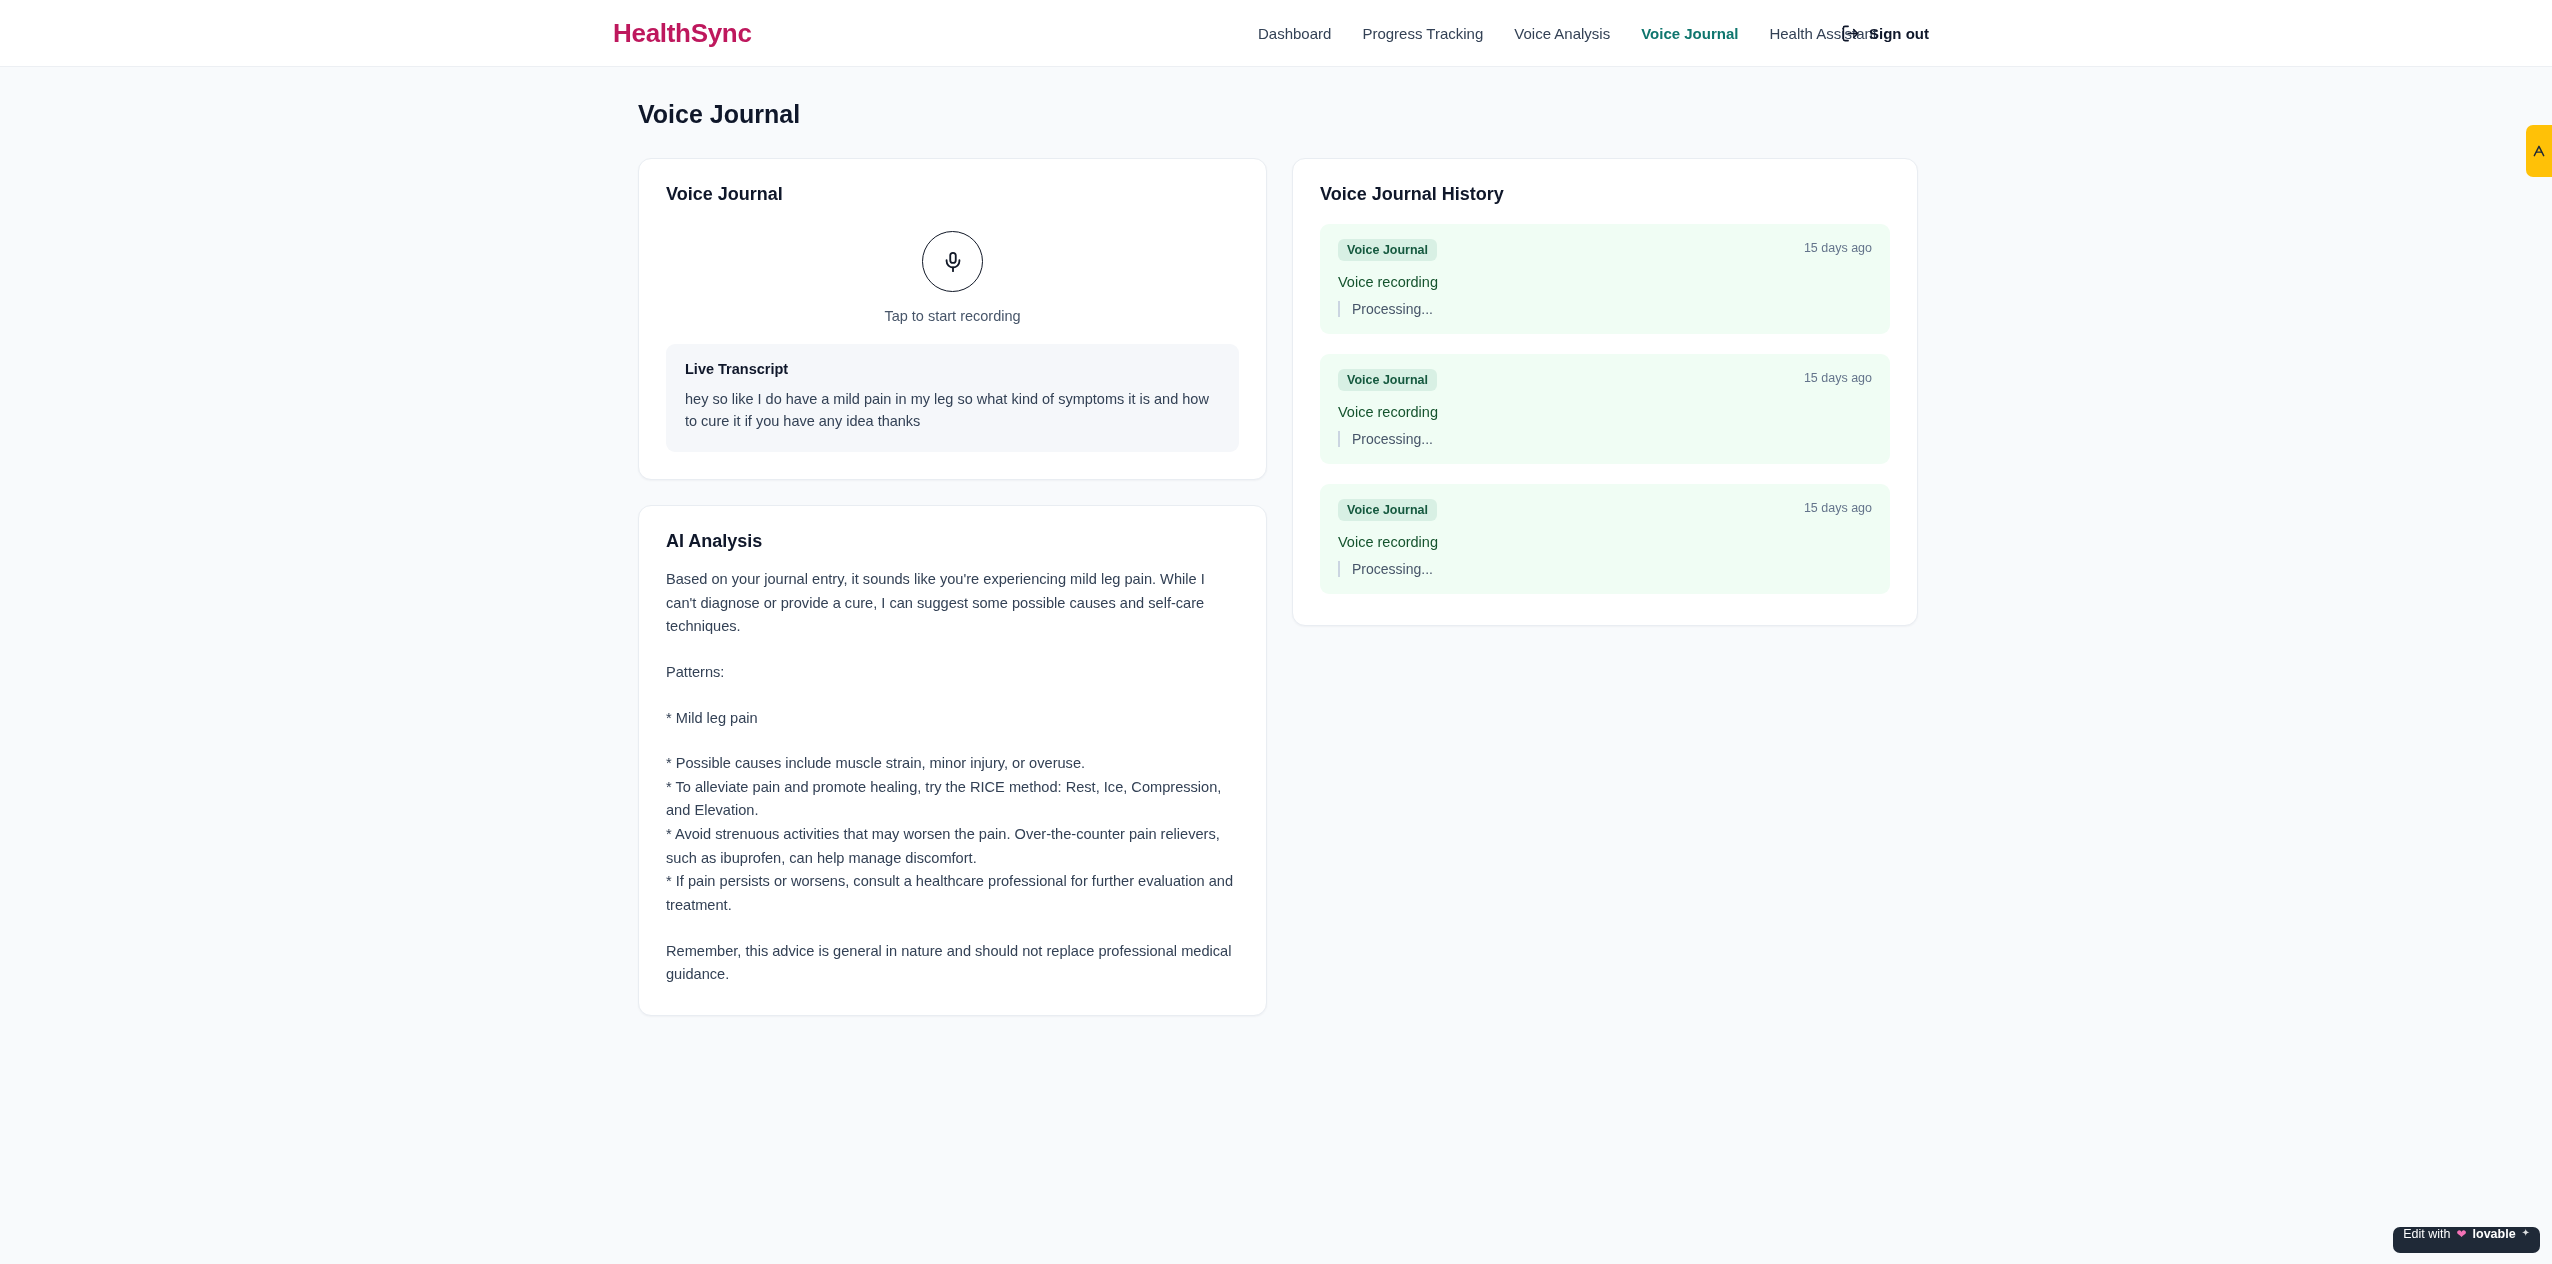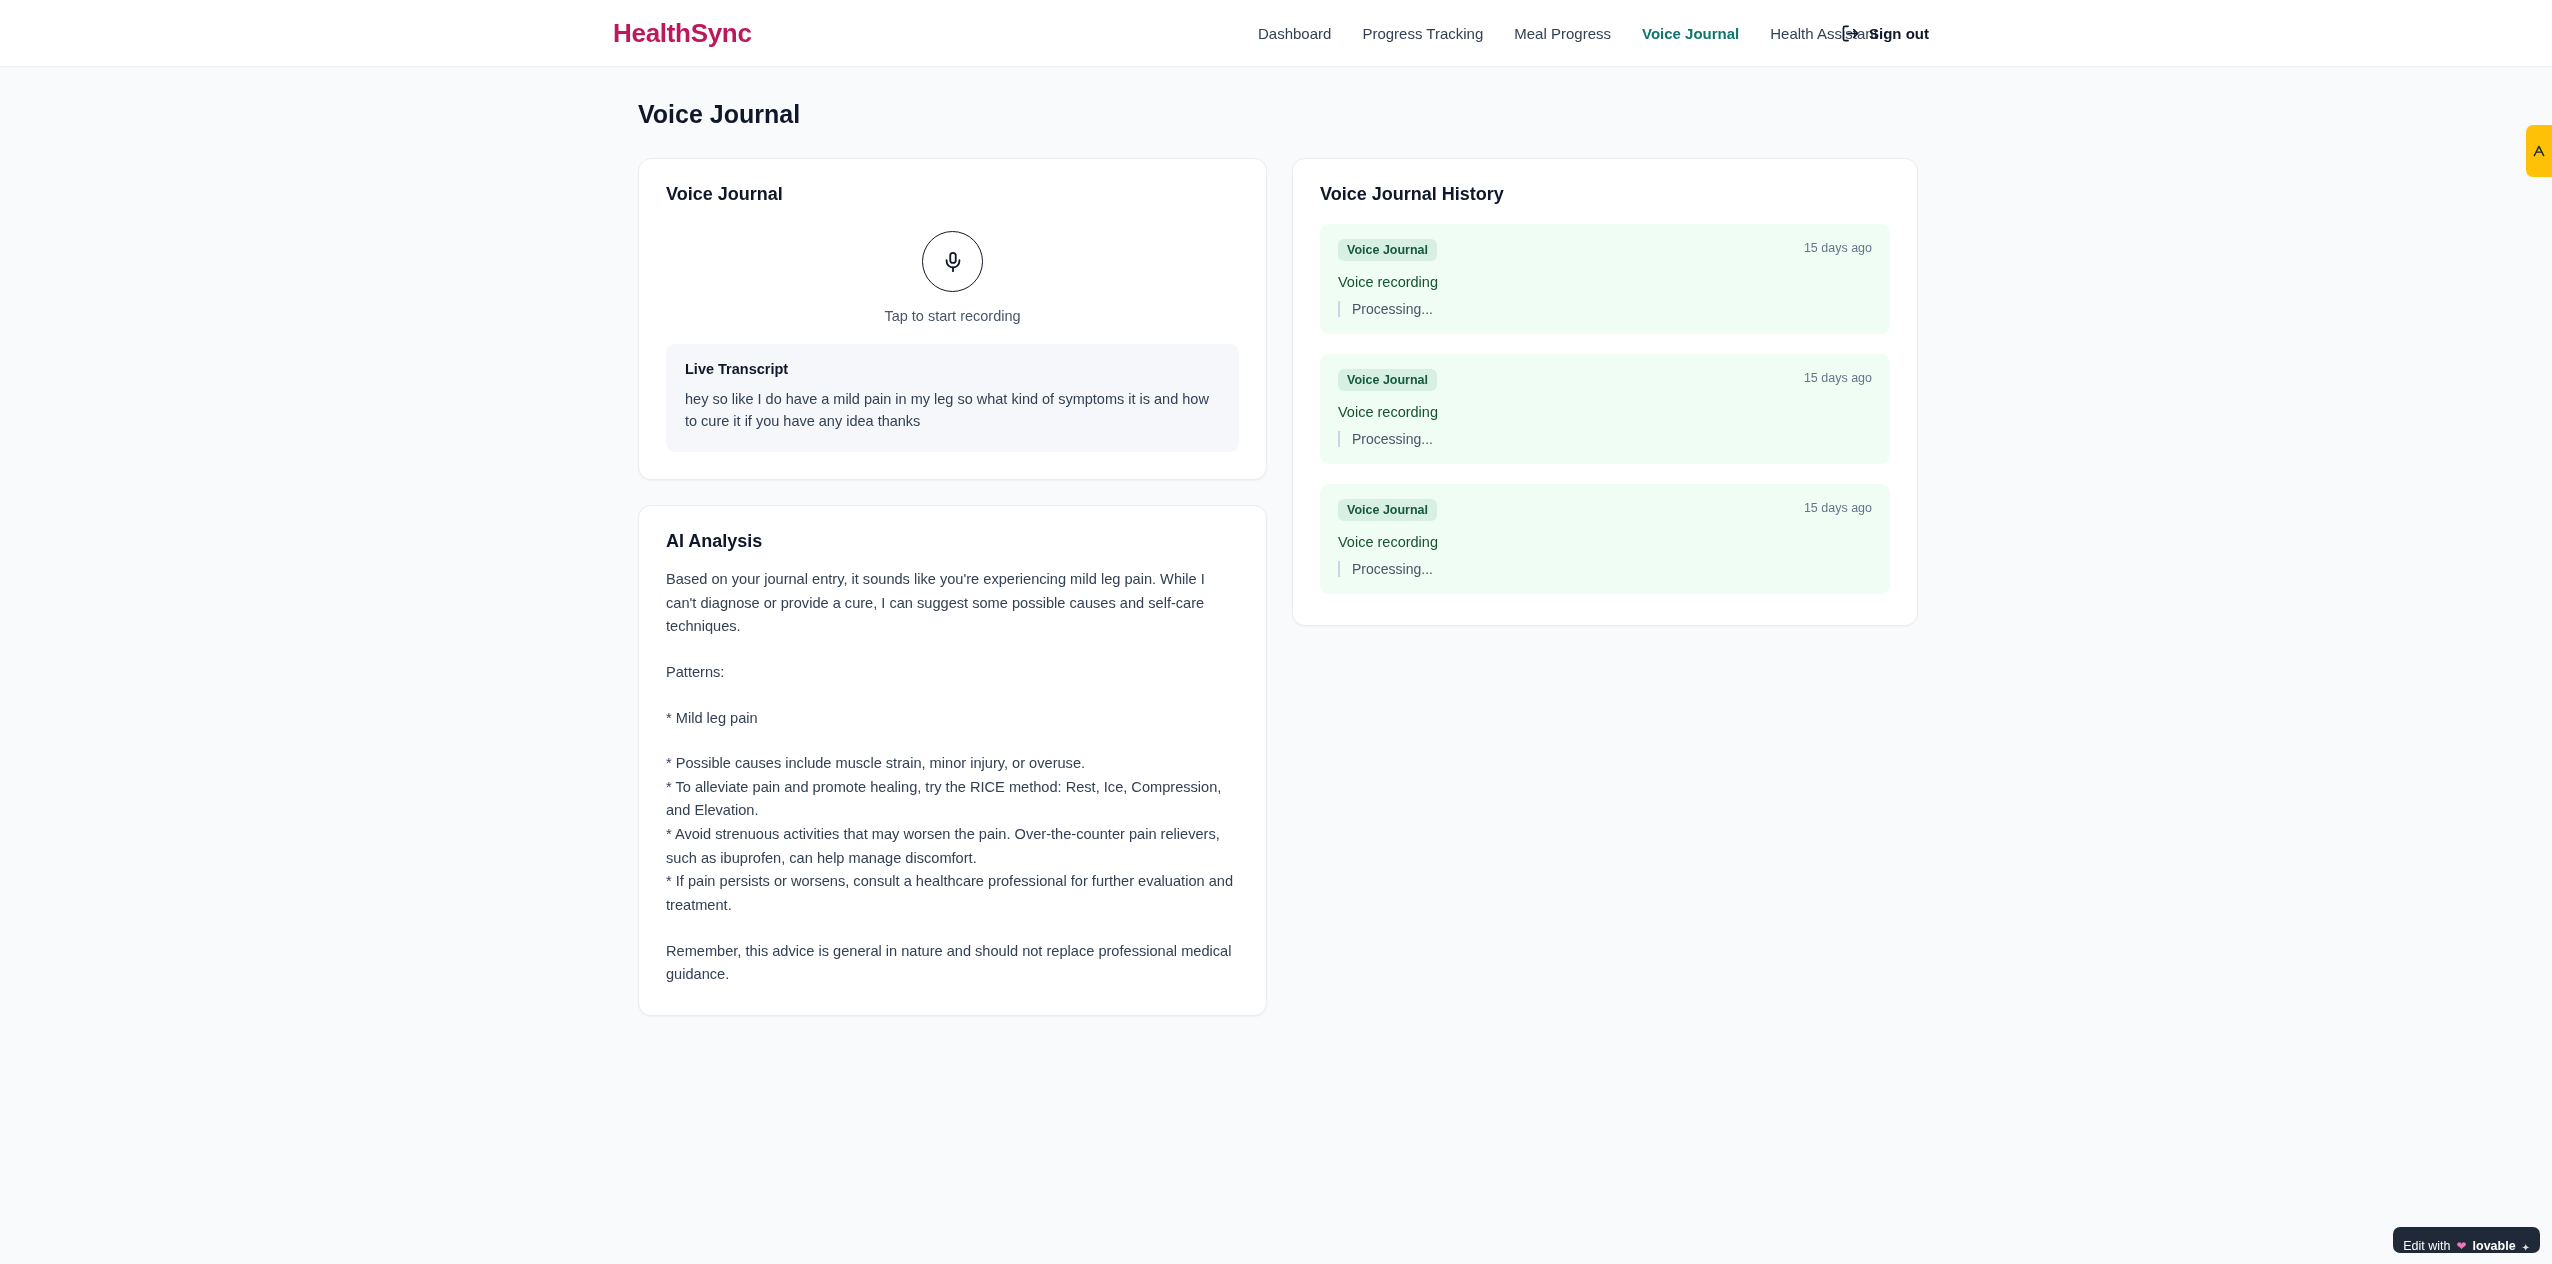--- a/index.html
+++ b/index.html
@@ -219,41 +219,41 @@
 
   .lovable-badge {
     position: absolute;
     right: 12px;
     bottom: 11px;
     height: 26px;
     background: #1f2937;
     color: #ffffff;
     border-radius: 7px;
     display: flex;
-    align-items: flex-end;
+    align-items: flex-start;
     gap: 6px;
     padding: 0 10px;
     font-size: 12.5px;
     cursor: pointer;
     margin-top: 8px;
   }
   .lovable-badge .heart { color: #f472b6; font-size: 12px; }
   .lovable-badge .name { font-weight: bold; }
   .lovable-badge .star { font-size: 10px; opacity: 0.85; }
 </style>
 </head>
 <body>
 
 <div class="navbar">
   <div class="brand">HealthSync</div>
 
   <div class="nav-links">
     <div class="nav-link">Dashboard</div>
     <div class="nav-link">Progress Tracking</div>
-    <div class="nav-link">Meal Progress</div>
+    <div class="nav-link">Voice Analysis</div>
     <div class="nav-link active">Voice Journal</div>
     <div class="nav-link">Health Assistant</div>
   </div>
 
   <div class="signout">
     <span>
       <svg class="icon-signout" viewBox="0 0 24 24" fill="none" stroke="#0f172a" stroke-width="2" stroke-linecap="round" stroke-linejoin="round">
         <path d="M9 21H5a2 2 0 0 1-2-2V5a2 2 0 0 1 2-2h4"></path>
         <polyline points="16 17 21 12 16 7"></polyline>
         <line x1="21" y1="12" x2="9" y2="12"></line>

